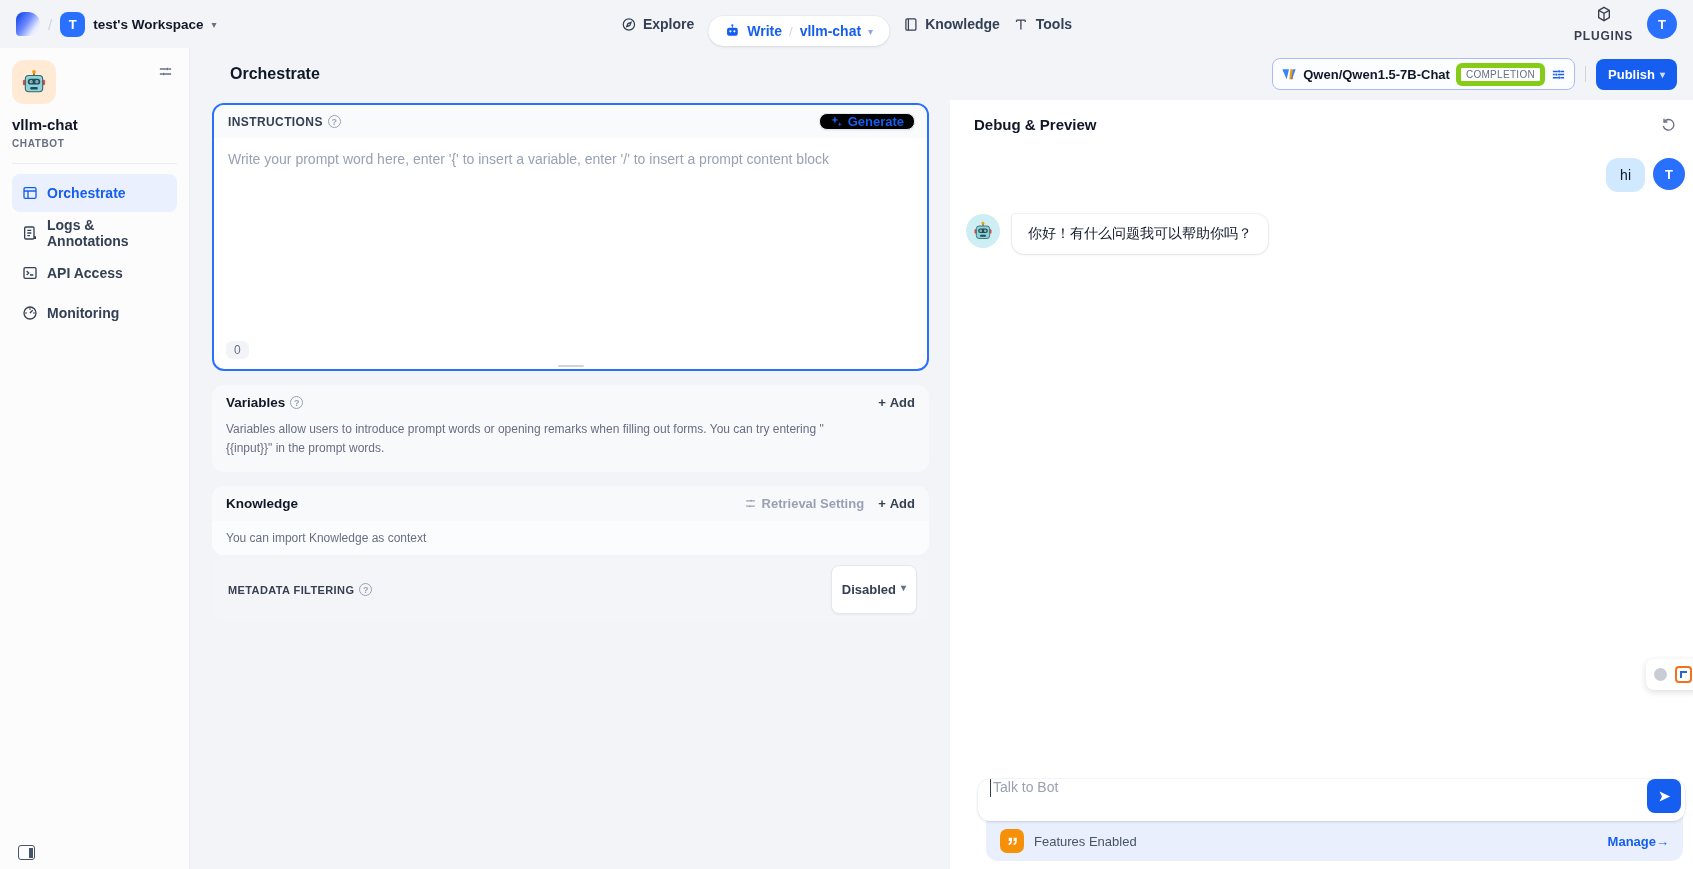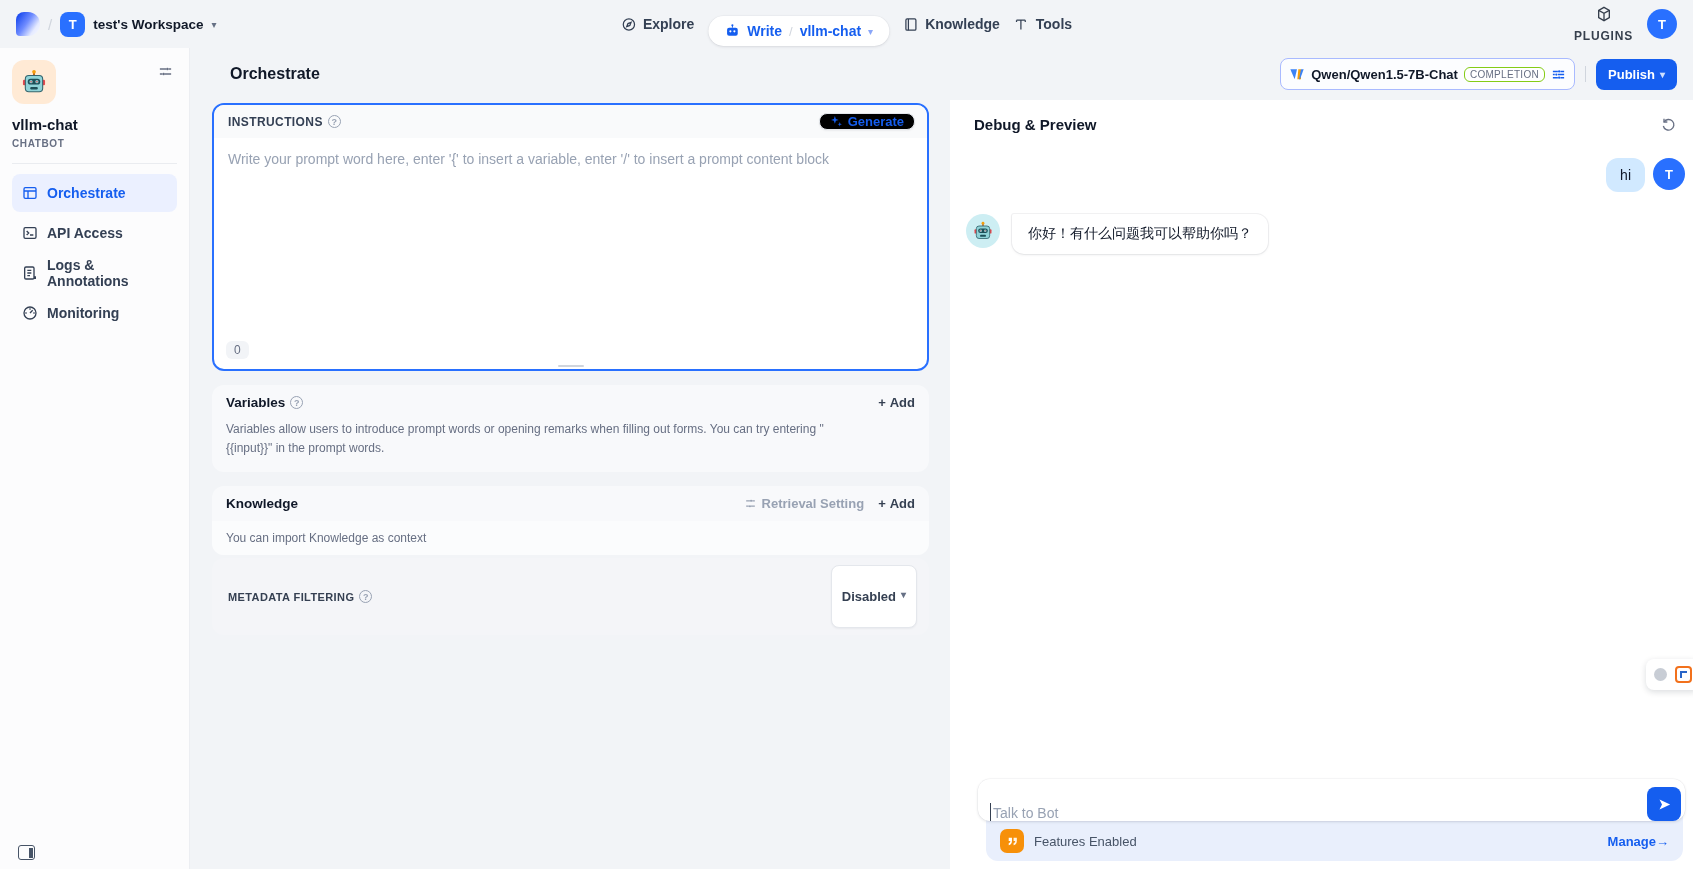--- a/index.html
+++ b/index.html
@@ -50,21 +50,21 @@
   .sb-item.active { background:#ebf0ff; color:#155eef; }
   .sb-item svg { flex:none; }
 
   .main { flex:1; display:flex; flex-direction:column; min-width:0; }
   .toolbar { height:52px; display:flex; align-items:center; justify-content:space-between; padding:0 16px 0 40px; }
   .page-title { font-size:16px; font-weight:700; color:#101828; }
   .toolbar-right { display:flex; align-items:center; gap:10px; }
   .model-selector { display:flex; align-items:center; gap:6px; height:32px; padding:0 8px;
     background:#fcfdff; border:1px solid #a9baff; border-radius:8px; cursor:pointer; }
   .model-name { font-size:13px; font-weight:600; color:#101828; }
-  .model-badge { font-size:10px; color:#676f83; border:1px solid #84cc16; border-radius:6px;
+  .model-badge { font-size:10px; color:#676f83; border:5px solid #84cc16; border-radius:6px;
     padding:1px 5px; letter-spacing:.3px; background:#fff; }
   .toolbar-sep { width:1px; height:16px; background:#d0d5dd; }
   .publish-btn { display:flex; align-items:center; gap:5px; background:#155eef; color:#fff;
     font-size:13px; font-weight:700; border:none; border-radius:8px; padding:8px 12px; cursor:pointer; }
   .publish-btn .chev { color:#cfe0ff; }
 
   .content-body { flex:1; display:flex; min-height:0; }
   .config-col { width:760px; flex:none; padding:3px 21px 0 22px; }
 
   
@@ -94,42 +94,42 @@
   .add-btn { display:flex; align-items:center; gap:4px; font-size:13px; font-weight:700; color:#354052; cursor:pointer; }
   .card-desc { font-size:12px; color:#676f83; line-height:1.6; padding:0 14px 14px; }
   .kn-desc-row { background:#fbfcfd; padding:10px 14px; font-size:12px; color:#676f83; }
   .kn-actions { display:flex; align-items:center; gap:14px; }
   .retrieval-btn { display:flex; align-items:center; gap:5px; font-size:13px; font-weight:600; color:#98a2b3; cursor:pointer; }
   .metadata-row { background:#f4f5f8; border-radius:12px; margin-top:3px; display:flex; align-items:center;
     justify-content:space-between; padding:7px 12px 7px 16px; }
   .metadata-title-wrap { display:flex; align-items:center; gap:5px; }
   .metadata-title { font-size:11px; font-weight:800; letter-spacing:.4px; color:#354052; }
   .disabled-btn { display:flex; align-items:flex-start; gap:5px; background:#fff; border:1px solid #e4e7ec;
-    border-radius:8px; padding:23px 10px; font-size:13px; font-weight:600; color:#354052;
+    border-radius:8px; padding:16px 10px; font-size:13px; font-weight:600; color:#354052;
     box-shadow:0 1px 2px rgba(16,24,40,.05); cursor:pointer; }
 
   
   .debug-panel { flex:1; background:#ffffff; display:flex; flex-direction:column; min-width:0; }
   .debug-header { display:flex; align-items:center; justify-content:space-between; padding:14px 14px 10px 24px; }
   .debug-title { font-size:15px; font-weight:700; color:#101828; }
   .restart-btn { color:#676f83; cursor:pointer; padding:2px; }
   .chat-area { flex:1; padding:14px 8px 0 16px; display:flex; flex-direction:column; gap:18px; overflow:hidden; }
   .msg-row-user { display:flex; justify-content:flex-end; align-items:flex-start; gap:8px; }
   .bubble-user { background:#d1e9ff; border-radius:12px; padding:9px 14px; font-size:14px; color:#101828; }
   .chat-avatar-user { width:32px; height:32px; border-radius:50%; background:#2970ff; color:#fff;
     display:flex; align-items:center; justify-content:center; font-size:13px; font-weight:600; flex:none; }
   .msg-row-bot { display:flex; justify-content:flex-start; align-items:flex-start; gap:12px; margin-top:4px; }
   .chat-avatar-bot { width:34px; height:34px; border-radius:50%; background:#cdeef3;
     display:flex; align-items:center; justify-content:center; flex:none; }
   .bubble-bot { background:#fff; border-radius:2px 12px 12px 12px; padding:11px 16px; font-size:14px;
     color:#101828; box-shadow:0 0 0 1px rgba(16,24,40,.05), 0 1px 3px rgba(16,24,40,.08); }
 
   .chat-input-zone { padding:0 8px 8px 28px; }
   .chat-input { background:#fff; border-radius:12px; box-shadow:0 1px 3px rgba(16,24,40,.12), 0 0 0 0.5px rgba(16,24,40,.05);
-    height:42px; display:flex; align-items:flex-end; padding:0 4px 0 12px; position:relative; z-index:2; }
+    height:42px; display:flex; align-items:flex-start; padding:0 4px 0 12px; position:relative; z-index:2; }
   .caret { width:1px; height:18px; background:#354052; margin-right:2px; }
   .input-placeholder { flex:1; font-size:14px; color:#98a2b3; }
   .send-btn { width:34px; height:34px; border-radius:8px; background:#155eef; border:none;
     display:flex; align-items:center; justify-content:center; cursor:pointer; }
   .features-bar { background:#e9effc; border-radius:0 0 12px 12px; margin:-6px 2px 0 8px;
     padding:14px 14px 8px; display:flex; align-items:center; justify-content:space-between; }
   .features-left { display:flex; align-items:center; gap:10px; }
   .feature-icon { width:24px; height:24px; border-radius:7px; background:#f79009;
     display:flex; align-items:center; justify-content:center; }
   .features-label { font-size:13px; color:#475467; }
@@ -253,35 +253,35 @@
         <svg width="16" height="16" viewBox="0 0 24 24" fill="none" stroke="#155eef" stroke-width="2">
           <rect x="3" y="4" width="18" height="16" rx="2"></rect>
             <path d="M3 9h18M9 9v11"></path>
         </svg>
       </span>
       <span>Orchestrate</span>
     </div>
     <div class="sb-item">
       <span>
         <svg width="16" height="16" viewBox="0 0 24 24" fill="none" stroke="#344054" stroke-width="2">
-          <rect x="3" y="4" width="18" height="16" rx="2"></rect>
-            <path d="M7 9l3 3-3 3M12 15h5"></path>
-        </svg>
-      </span>
-      <span>API Access</span>
-    </div>
-    <div class="sb-item">
-      <span>
-        <svg width="16" height="16" viewBox="0 0 24 24" fill="none" stroke="#344054" stroke-width="2">
           <rect x="4" y="3" width="14" height="18" rx="2"></rect>
             <path d="M8 8h6M8 12h6M8 16h4"></path>
             <path d="M18 17h3v4h-3z" fill="#344054" stroke="none"></path>
         </svg>
       </span>
       <span>Logs &amp; Annotations</span>
+    </div>
+    <div class="sb-item">
+      <span>
+        <svg width="16" height="16" viewBox="0 0 24 24" fill="none" stroke="#344054" stroke-width="2">
+          <rect x="3" y="4" width="18" height="16" rx="2"></rect>
+            <path d="M7 9l3 3-3 3M12 15h5"></path>
+        </svg>
+      </span>
+      <span>API Access</span>
     </div>
     <div class="sb-item">
       <span>
         <svg width="16" height="16" viewBox="0 0 24 24" fill="none" stroke="#344054" stroke-width="2">
           <circle cx="12" cy="12" r="9"></circle>
             <path d="M12 12l4-4M12 5v2M5 12h2M17 12h2"></path>
         </svg>
       </span>
       <span>Monitoring</span>
     </div>

